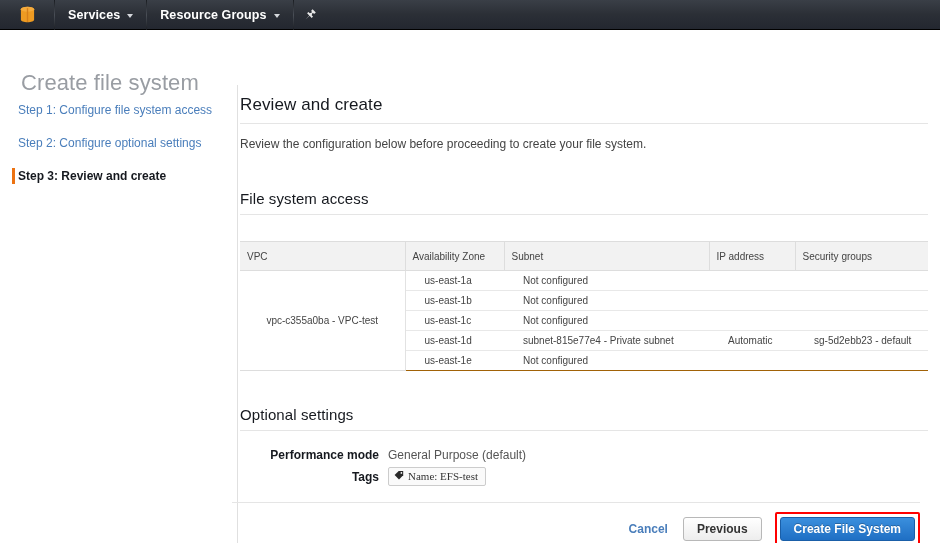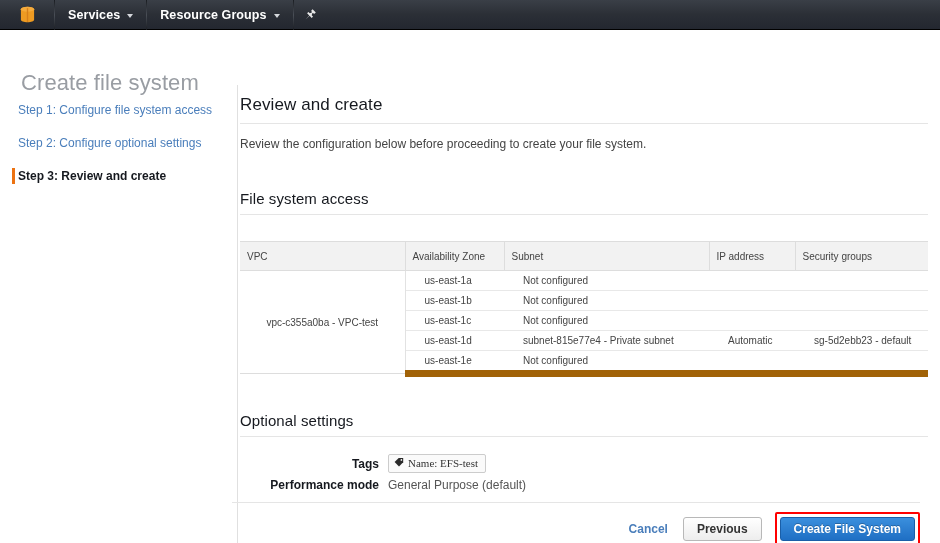--- a/index.html
+++ b/index.html
@@ -176,21 +176,21 @@
     height: 20px;
     vertical-align: middle;
     color: #444;
   }
   table.review tbody td.vpccell {
     border-right: 1px solid #e2e2e2;
     border-bottom: 1px solid #ddd;
     text-align: center;
     padding: 0 6px;
   }
-  table.review tbody tr:last-child td { border-bottom: 7px solid #a16207; }
+  table.review tbody tr:last-child td { border-bottom: 1px solid #a16207; }
   .col-vpc { width: 165px; }
   .col-az { width: 99px; }
   .col-subnet { width: 205px; }
   .col-ip { width: 86px; }
   .col-sg { width: 133px; }
 
   
   .opt-rows { margin-top: 17px; font-size: 12px; }
   .opt-row {
     display: flex;
@@ -387,35 +387,35 @@
       </tbody>
     </table>
   </section>
 
   <section class="section-opt">
     <h3 class="h3">Optional settings</h3>
     <div class="rule"></div>
 
     <div class="opt-rows">
       <div class="opt-row">
+        <div class="opt-label">Performance mode</div>
+        <div class="opt-value">General Purpose (default)</div>
+      </div>
+      <div class="opt-row">
         <div class="opt-label">Tags</div>
         <div class="tag-chip">
           <span>
             <svg width="10" height="10" viewBox="0 0 10 10">
               <path d="M0.6 5.1 L4.7 1.0 L9.2 1.0 L9.2 5.3 L5.0 9.4 z" fill="#2a2a2a"></path>
               <circle cx="7.4" cy="2.9" r="0.85" fill="#ffffff"></circle>
             </svg>
           </span>
           <span>Name: EFS-test</span>
         </div>
       </div>
-      <div class="opt-row">
-        <div class="opt-label">Performance mode</div>
-        <div class="opt-value">General Purpose (default)</div>
-      </div>
     </div>
   </section>
 </main>
 
 <div class="footer-rule"></div>
 
 <div class="actions">
   <a class="link-cancel" href="#">Cancel</a>
   <button class="btn btn-secondary">Previous</button>
   <span class="highlight-box">

